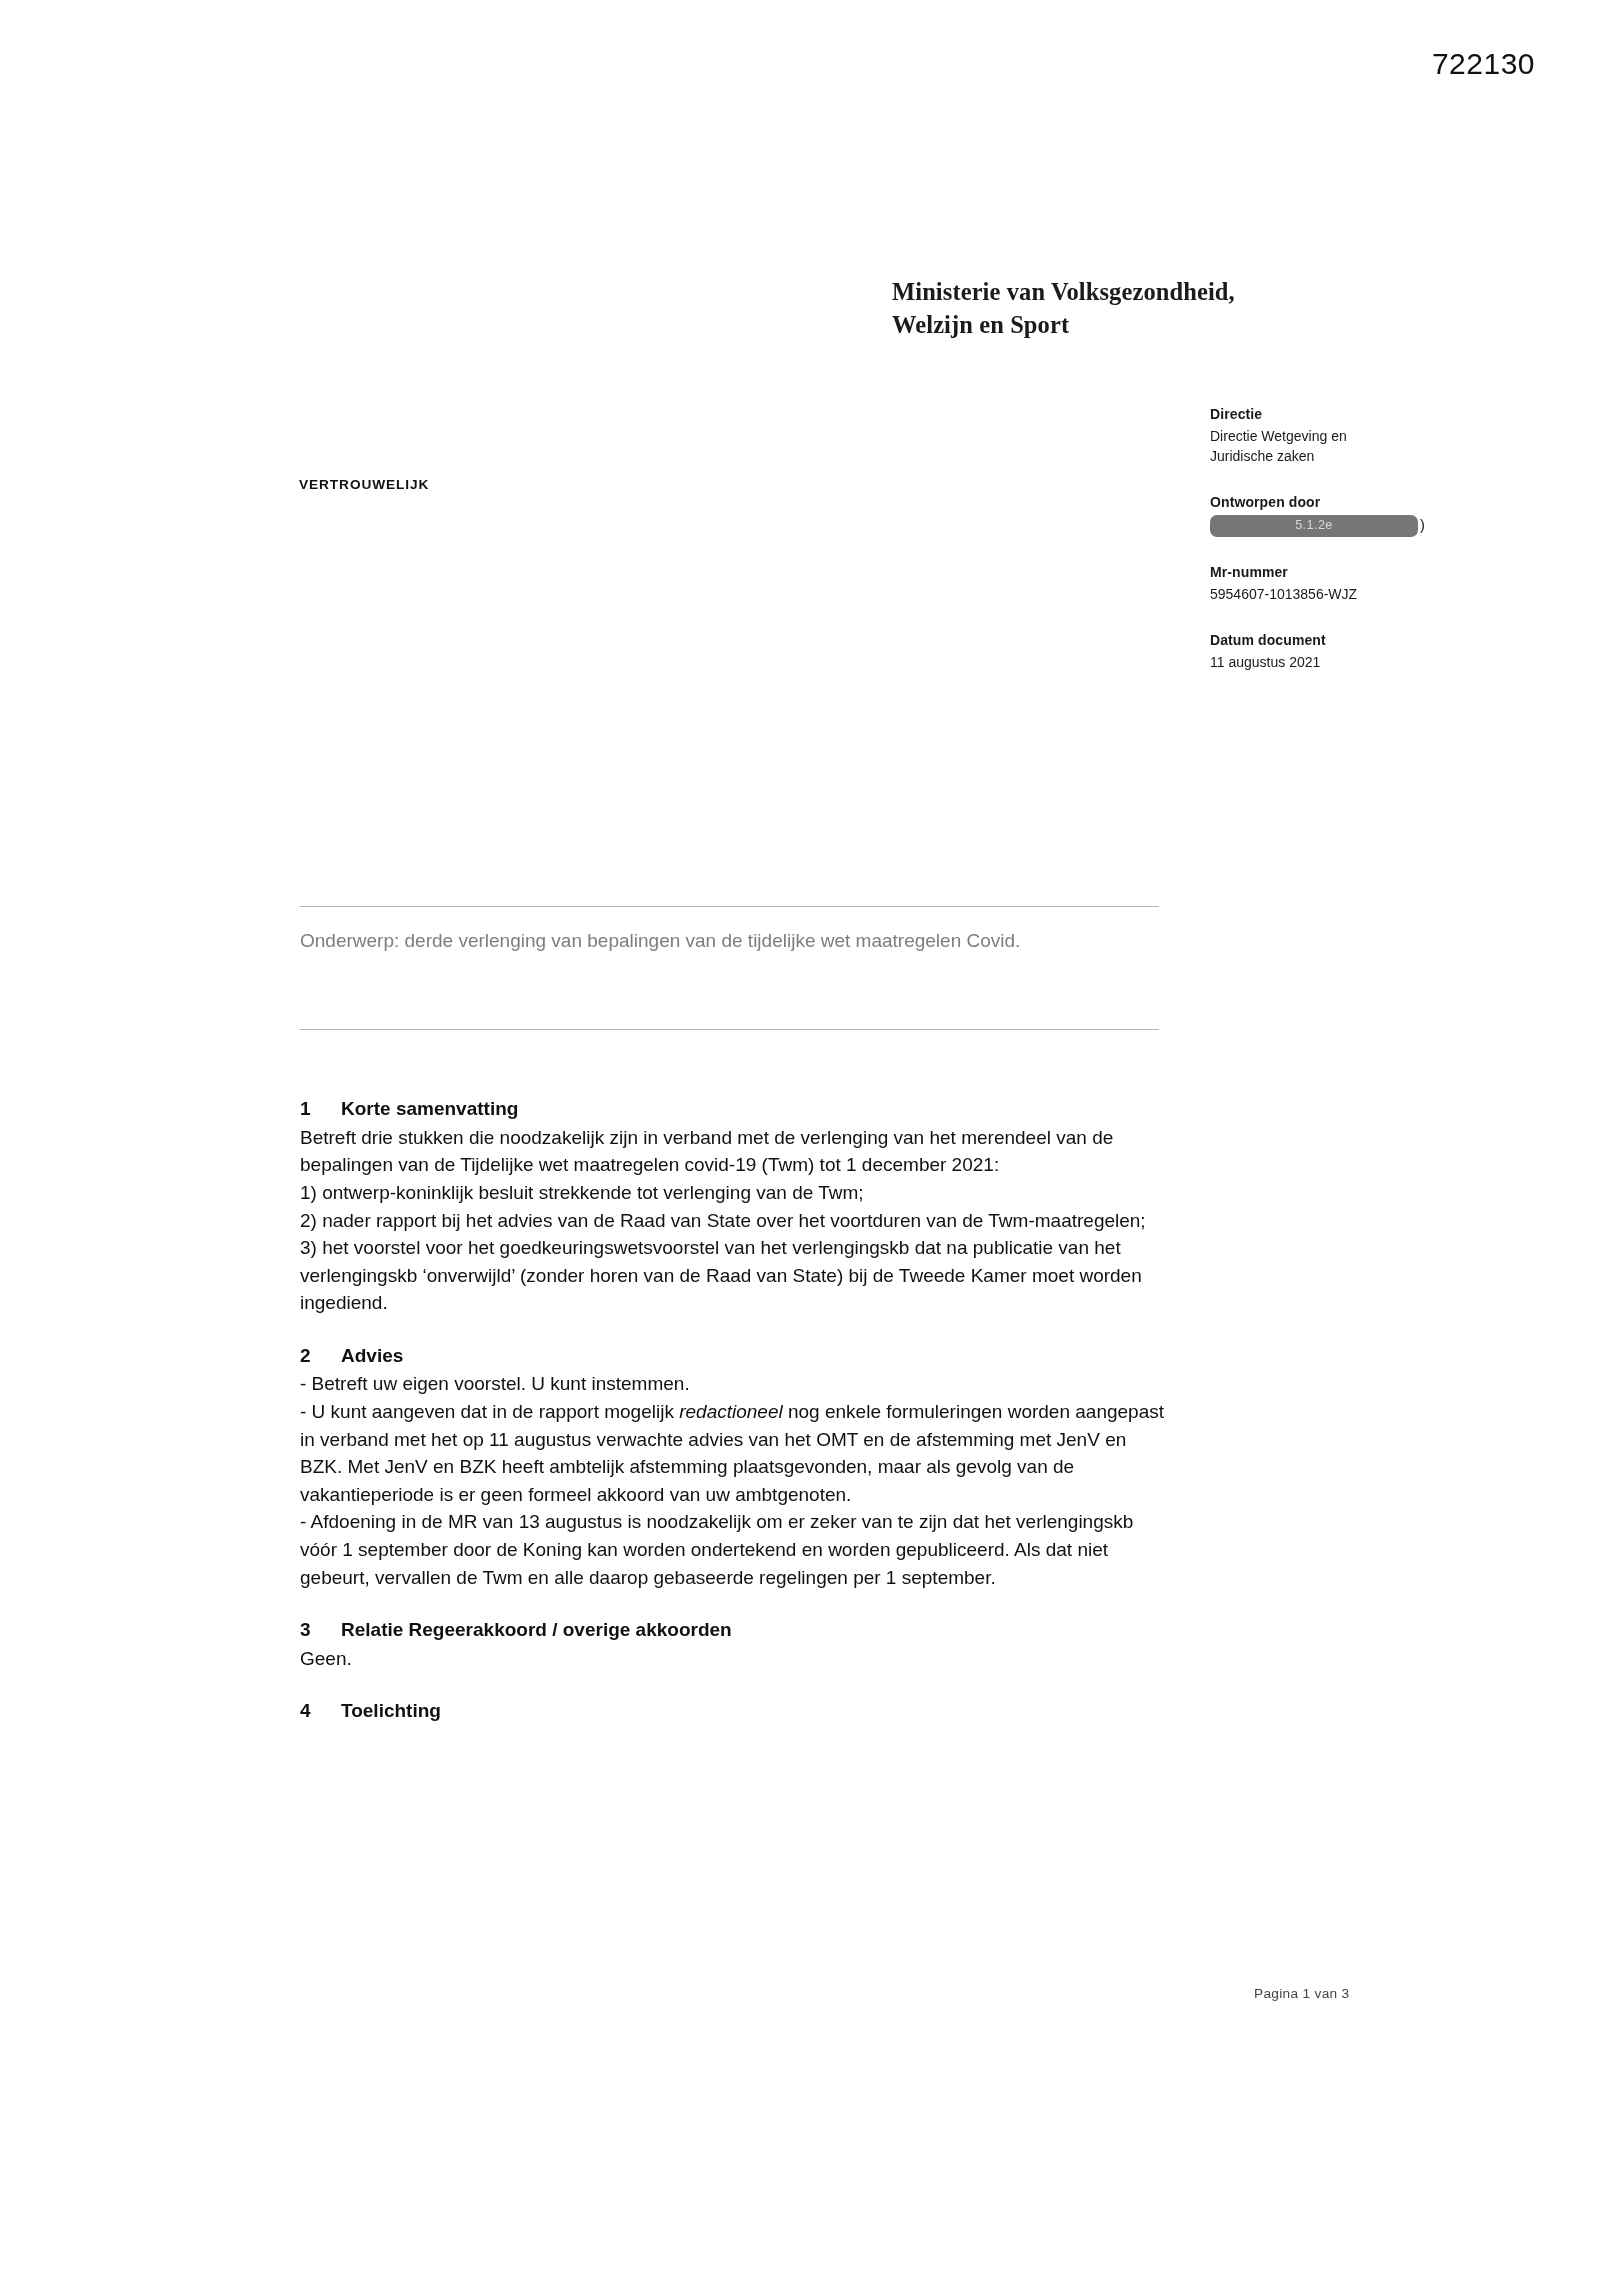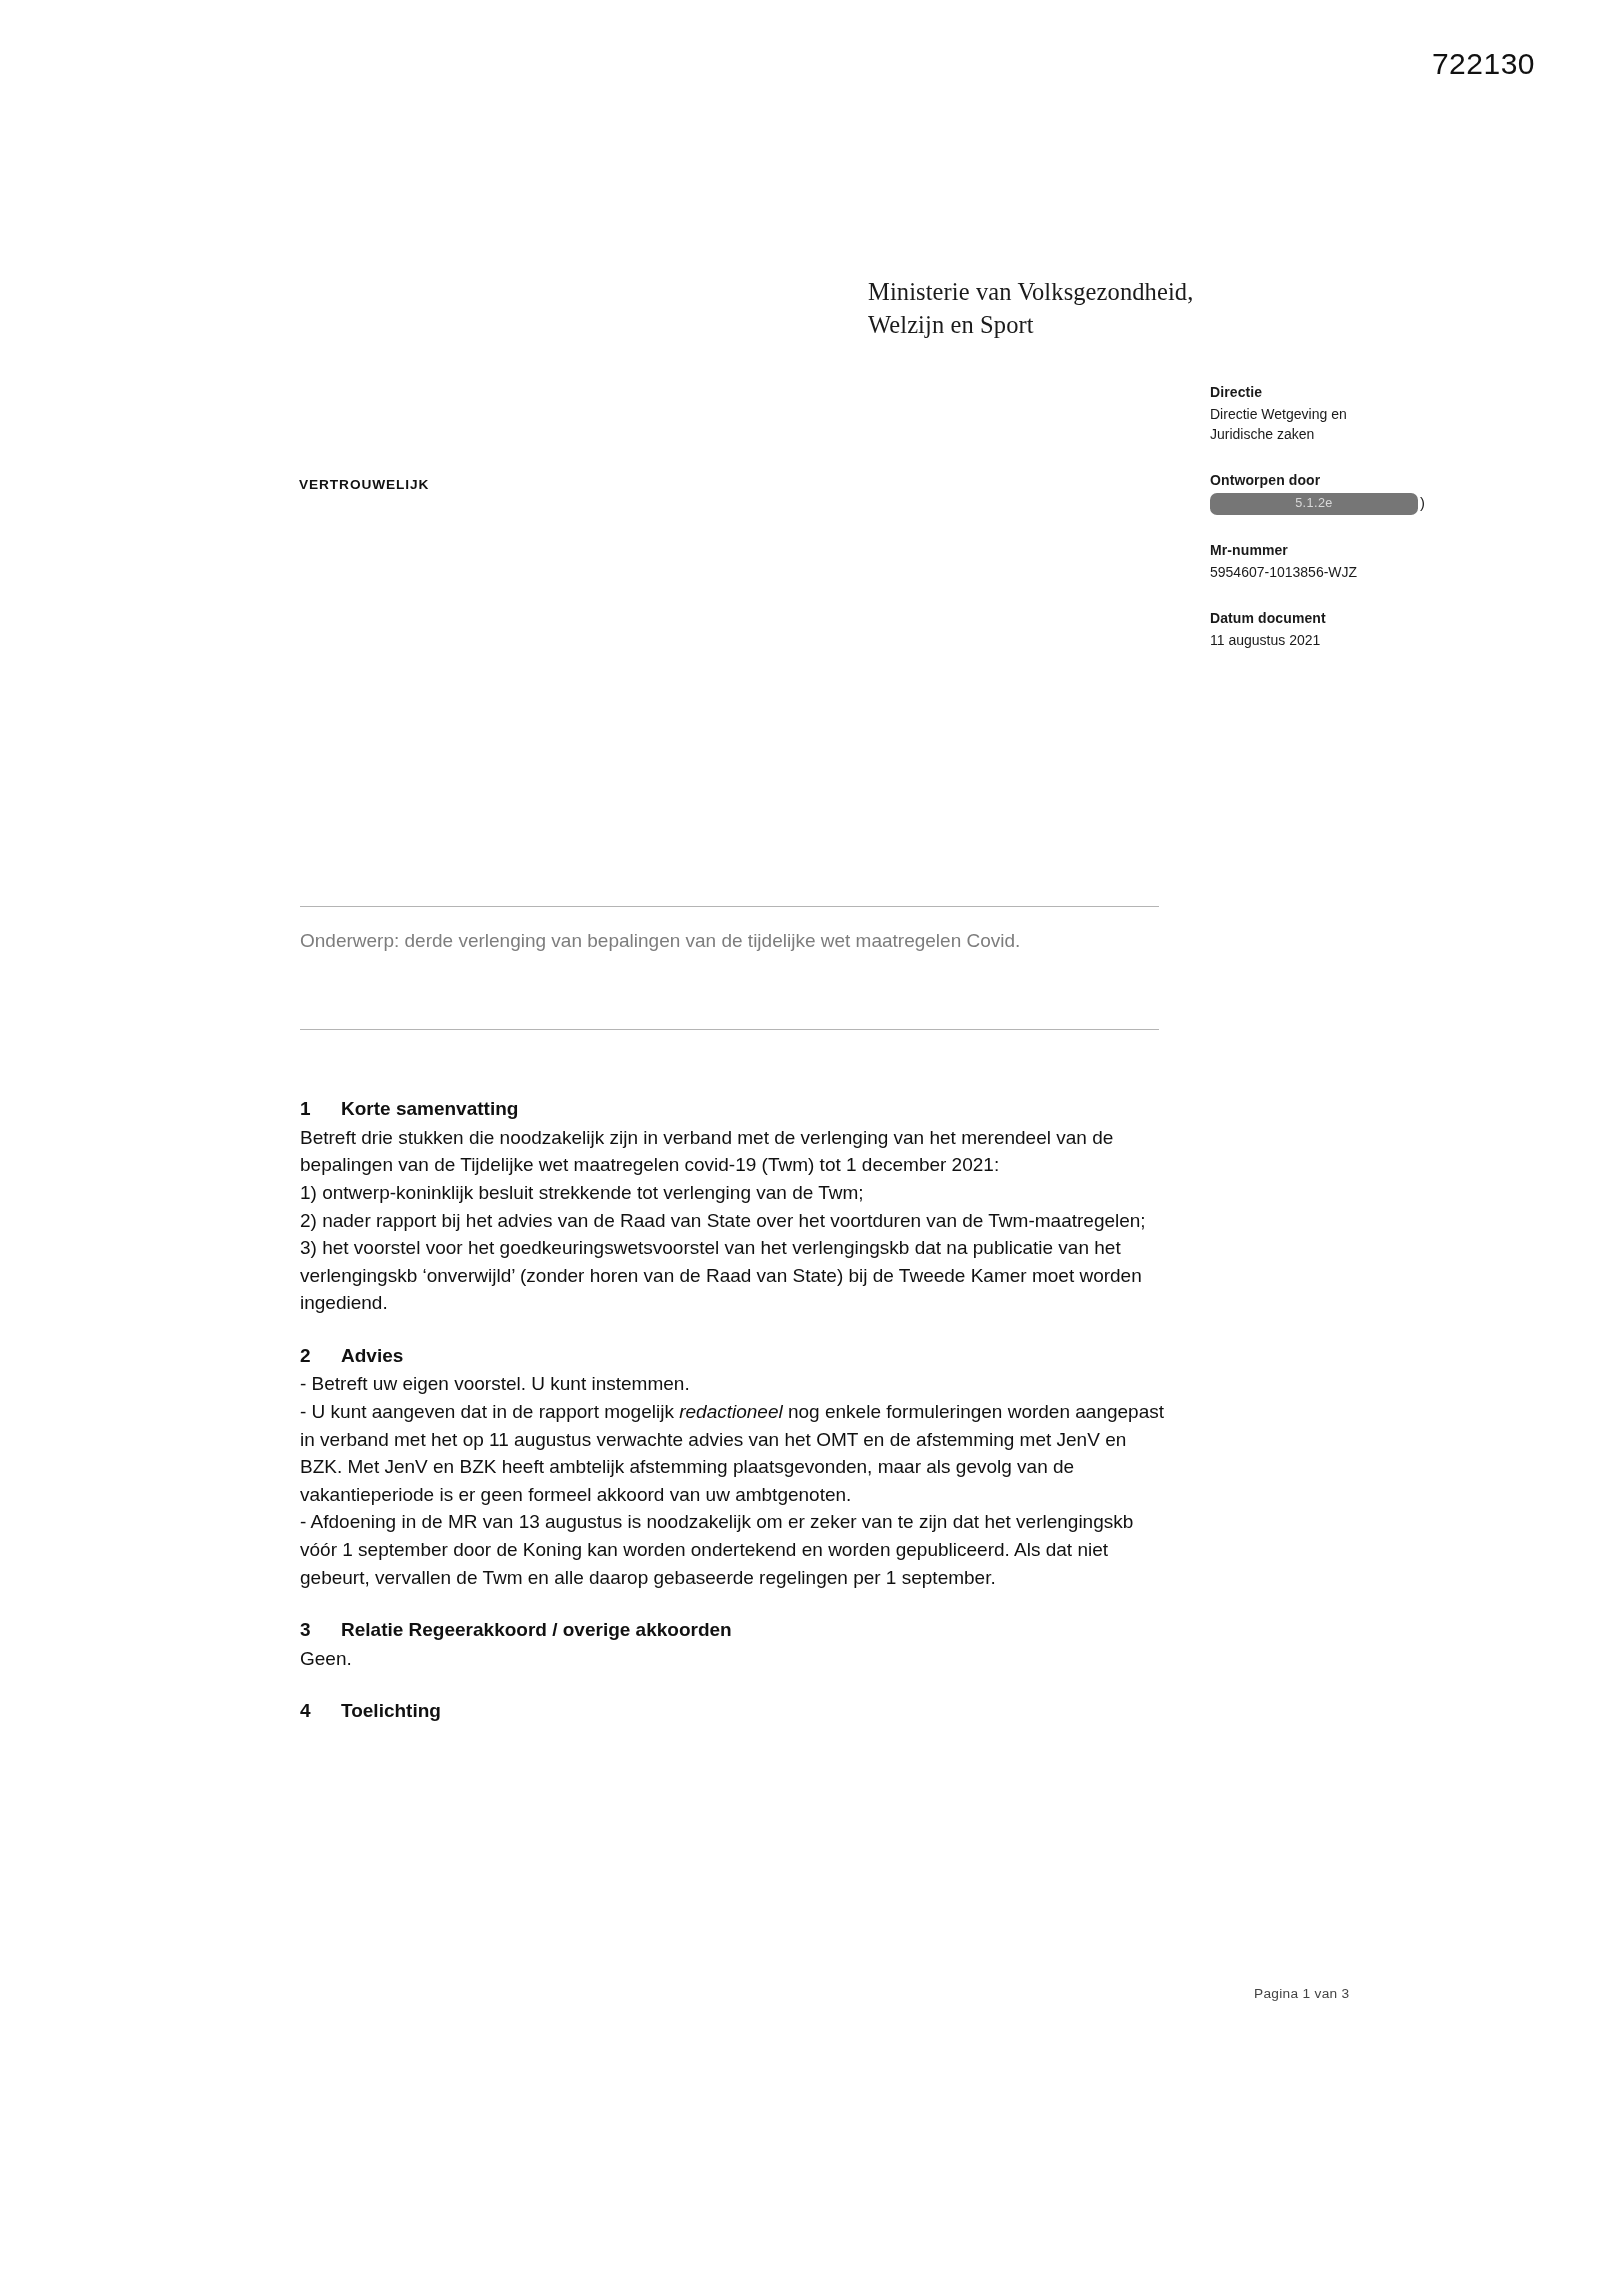--- a/index.html
+++ b/index.html
@@ -27,47 +27,48 @@
     right: 86px;
     font-size: 30px;
     letter-spacing: 0.5px;
     color: #111111;
     font-family: "Liberation Sans", sans-serif;
   }
 
   
   .ministry {
     position: absolute;
-    left: 868px;
+    left: 892px;
     top: 276px;
     width: 421px;
     font-family: "Liberation Serif", serif;
     font-size: 24.5px;
     line-height: 1.34;
     color: #1b1b1b;
     letter-spacing: 0.1px;
+    font-weight: bold;
   }
   .ministry .line2 { display: block; }
 
   
   .confidential {
     position: absolute;
     left: 299px;
     top: 477px;
     font-size: 13.7px;
     font-weight: bold;
     letter-spacing: 0.9px;
     color: #121212;
   }
 
   
   .meta {
     position: absolute;
     left: 1210px;
-    top: 382px;
+    top: 404px;
     width: 294px;
     font-size: 14px;
     color: #1a1a1a;
     line-height: 1.44;
   }
   .meta-block { margin-bottom: 25.5px; }
   .meta-block:last-child { margin-bottom: 0; }
   .meta-label {
     font-weight: bold;
     letter-spacing: 0.1px;

